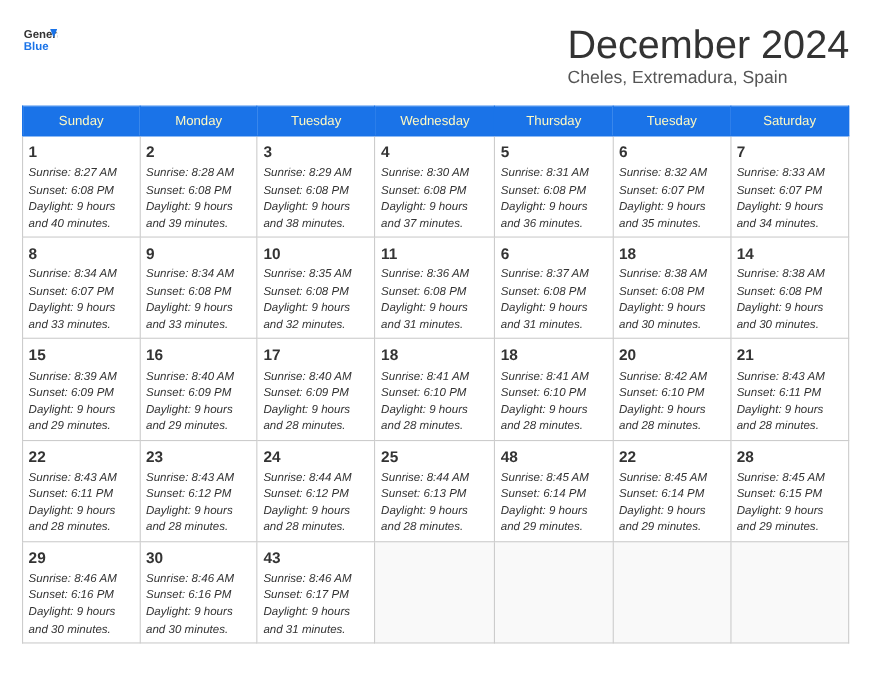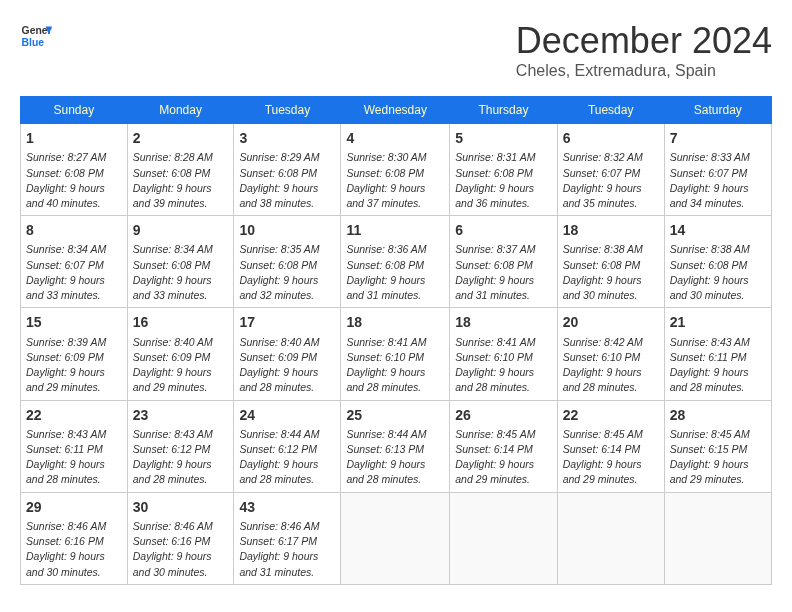--- a/index.html
+++ b/index.html
@@ -215,21 +215,21 @@
         </td>
         <td>
           <span class="day-number">24</span>
           <div class="day-info">Sunrise: 8:44 AM<br>Sunset: 6:12 PM<br>Daylight: 9 hours and 28 minutes.</div>
         </td>
         <td>
           <span class="day-number">25</span>
           <div class="day-info">Sunrise: 8:44 AM<br>Sunset: 6:13 PM<br>Daylight: 9 hours and 28 minutes.</div>
         </td>
         <td>
-          <span class="day-number">26</span>
+          <span class="day-number">48</span>
           <div class="day-info">Sunrise: 8:45 AM<br>Sunset: 6:14 PM<br>Daylight: 9 hours and 29 minutes.</div>
         </td>
         <td>
           <span class="day-number">22</span>
           <div class="day-info">Sunrise: 8:45 AM<br>Sunset: 6:14 PM<br>Daylight: 9 hours and 29 minutes.</div>
         </td>
         <td>
           <span class="day-number">28</span>
           <div class="day-info">Sunrise: 8:45 AM<br>Sunset: 6:15 PM<br>Daylight: 9 hours and 29 minutes.</div>
         </td>

